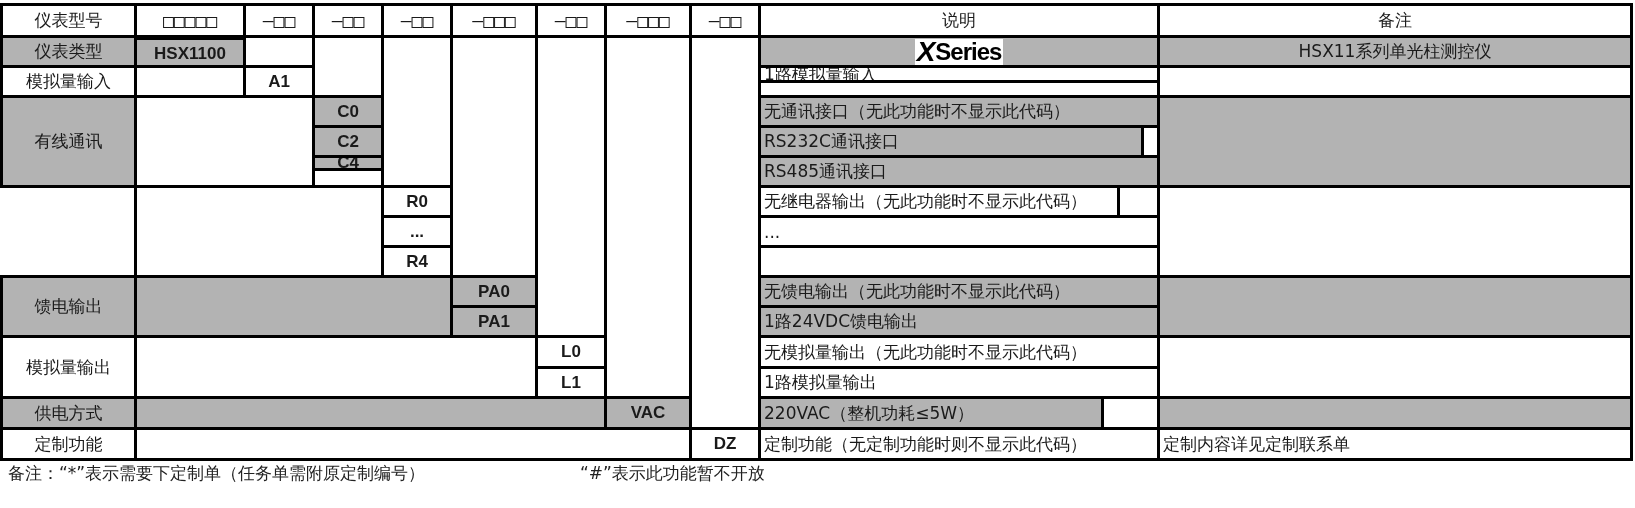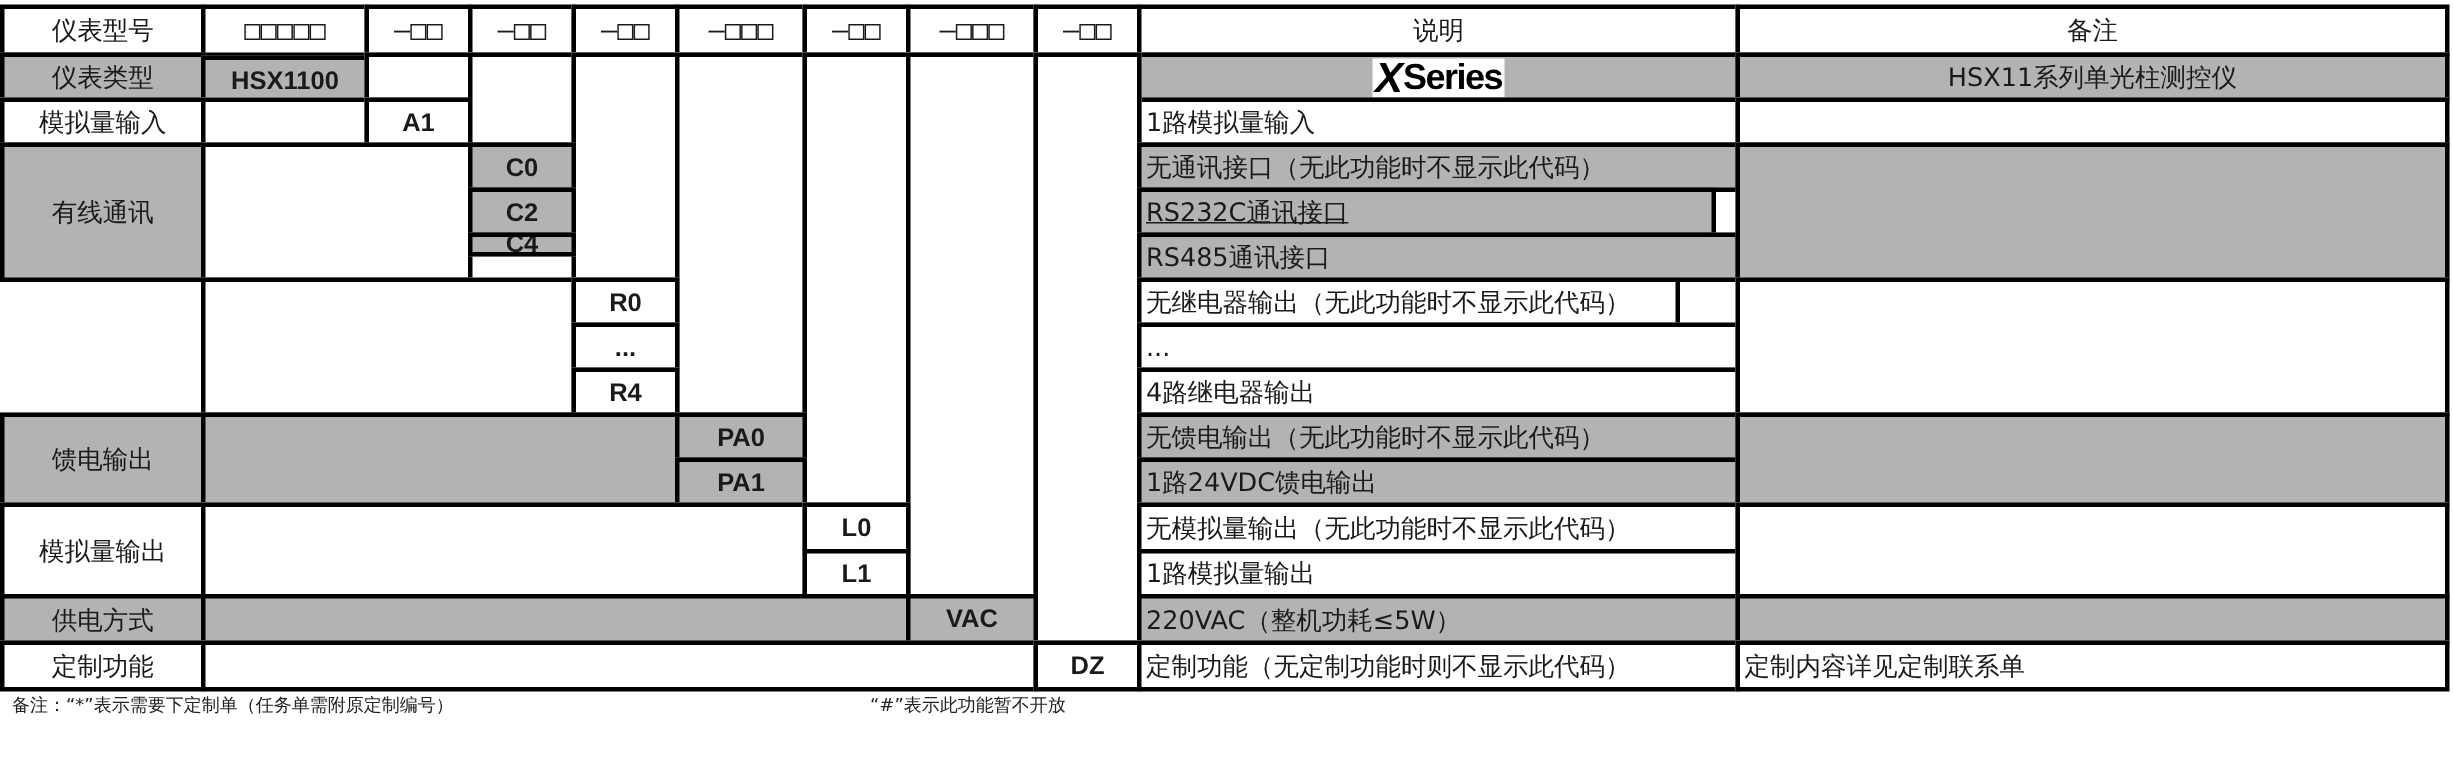--- a/index.html
+++ b/index.html
@@ -9,21 +9,21 @@
   .cell { position:absolute; box-sizing:border-box; border:3px solid #000;
           display:flex; align-items:center; justify-content:center;
           font-size:17px; background:#fff; overflow:hidden; white-space:nowrap; }
   .gray { background:#b3b3b3; }
   .left { justify-content:flex-start; padding-left:3px; }
   .code { font-family:"Liberation Sans", sans-serif; font-weight:bold; font-size:17px; }
   .hdr-code { font-family:"DejaVu Sans Mono", monospace; font-size:18px; letter-spacing:0px; }
   .logo { background:#fff; padding:0 2px; height:26px; display:flex; align-items:center;
           font-family:"Liberation Sans", sans-serif; font-weight:bold; font-size:24px; color:#000; letter-spacing:-1px; }
   .logo .x { font-size:28px; font-style:italic; margin-right:1px; }
-  .footer { position:absolute; top:462px; font-size:12px; color:#222; white-space:nowrap;text-align:right; }
+  .footer { position:absolute; top:462px; font-size:17px; color:#222; white-space:nowrap;text-align:right; }
 </style>
 </head>
 <body>
 
 <div class="grid">
 
   <div class="cell" style="left:0;top:3px;width:137px;height:35px;">仪表型号</div>
   <div class="cell hdr-code" style="left:134px;top:3px;width:112px;height:35px;">□□□□□</div>
   <div class="cell hdr-code" style="left:243px;top:3px;width:72px;height:35px;">—□□</div>
   <div class="cell hdr-code" style="left:312px;top:3px;width:72px;height:35px;">—□□</div>
@@ -42,52 +42,51 @@
     <div class="logo">
       <span class="x">X</span>
       <span>Series</span>
     </div>
   </div>
   <div class="cell gray" style="left:1157px;top:35px;width:476px;height:33px;">HSX11系列单光柱测控仪</div>
 
   <div class="cell" style="left:0;top:65px;width:137px;height:33px;">模拟量输入</div>
   <div class="cell" style="left:134px;top:65px;width:112px;height:33px;"></div>
   <div class="cell code" style="left:243px;top:65px;width:72px;height:33px;">A1</div>
-  <div class="cell left" style="left:758px;top:65px;width:402px;height:33px;">1路模拟量输入</div>
+  <div class="cell left" style="left:758px;top:65px;width:402px;height:18px;">1路模拟量输入</div>
   <div class="cell" style="left:1157px;top:65px;width:476px;height:33px;"></div>
 
   <div class="cell" style="left:312px;top:35px;width:72px;height:63px;"></div>
 
   <div class="cell" style="left:381px;top:35px;width:72px;height:153px;"></div>
 
   <div class="cell" style="left:450px;top:35px;width:88px;height:243px;"></div>
 
   <div class="cell" style="left:535px;top:35px;width:72px;height:303px;"></div>
 
   <div class="cell" style="left:604px;top:35px;width:88px;height:364px;"></div>
 
   <div class="cell" style="left:689px;top:35px;width:72px;height:395px;"></div>
 
   <div class="cell gray" style="left:0;top:95px;width:137px;height:93px;">有线通讯</div>
   <div class="cell" style="left:134px;top:95px;width:181px;height:93px;"></div>
   <div class="cell gray code" style="left:312px;top:95px;width:72px;height:33px;">C0</div>
   <div class="cell gray code" style="left:312px;top:125px;width:72px;height:33px;">C2</div>
   <div class="cell gray code" style="left:312px;top:155px;width:72px;height:16px;">C4</div>
   <div class="cell gray left" style="left:758px;top:95px;width:402px;height:33px;">无通讯接口（无此功能时不显示此代码）</div>
-  <div class="cell gray left" style="left:758px;top:125px;width:386px;height:33px;text-decoration:underline;">RS232C通讯接口</div>
+  <div class="cell gray left" style="left:758px;top:125px;width:386px;height:33px;">RS232C通讯接口</div>
   <div class="cell gray left" style="left:758px;top:155px;width:402px;height:33px;">RS485通讯接口</div>
   <div class="cell gray" style="left:1157px;top:95px;width:476px;height:93px;"></div>
 
   <div class="cell" style="left:134px;top:185px;width:250px;height:93px;"></div>
   <div class="cell code" style="left:381px;top:185px;width:72px;height:33px;">R0</div>
   <div class="cell code" style="left:381px;top:215px;width:72px;height:33px;">...</div>
   <div class="cell code" style="left:381px;top:245px;width:72px;height:33px;">R4</div>
   <div class="cell left" style="left:758px;top:185px;width:362px;height:33px;">无继电器输出（无此功能时不显示此代码）</div>
   <div class="cell left" style="left:758px;top:215px;width:402px;height:33px;">...</div>
-  <div class="cell left" style="left:758px;top:245px;width:402px;height:33px;">4路继电器输出</div>
   <div class="cell" style="left:1157px;top:185px;width:476px;height:93px;"></div>
 
   <div class="cell gray" style="left:0;top:275px;width:137px;height:63px;">馈电输出</div>
   <div class="cell gray" style="left:134px;top:275px;width:319px;height:63px;"></div>
   <div class="cell gray code" style="left:450px;top:275px;width:88px;height:33px;">PA0</div>
   <div class="cell gray code" style="left:450px;top:305px;width:88px;height:33px;">PA1</div>
   <div class="cell gray left" style="left:758px;top:275px;width:402px;height:33px;">无馈电输出（无此功能时不显示此代码）</div>
   <div class="cell gray left" style="left:758px;top:305px;width:402px;height:33px;">1路24VDC馈电输出</div>
   <div class="cell gray" style="left:1157px;top:275px;width:476px;height:63px;"></div>
 
@@ -95,21 +94,21 @@
   <div class="cell" style="left:134px;top:335px;width:404px;height:64px;"></div>
   <div class="cell code" style="left:535px;top:335px;width:72px;height:34px;">L0</div>
   <div class="cell code" style="left:535px;top:366px;width:72px;height:33px;">L1</div>
   <div class="cell left" style="left:758px;top:335px;width:402px;height:34px;">无模拟量输出（无此功能时不显示此代码）</div>
   <div class="cell left" style="left:758px;top:366px;width:402px;height:33px;">1路模拟量输出</div>
   <div class="cell" style="left:1157px;top:335px;width:476px;height:64px;"></div>
 
   <div class="cell gray" style="left:0;top:396px;width:137px;height:34px;">供电方式</div>
   <div class="cell gray" style="left:134px;top:396px;width:473px;height:34px;"></div>
   <div class="cell gray code" style="left:604px;top:396px;width:88px;height:34px;">VAC</div>
-  <div class="cell gray left" style="left:758px;top:396px;width:402px;height:34px;">220VAC（整机功耗≤5W）</div>
+  <div class="cell gray left" style="left:758px;top:396px;width:346px;height:34px;">220VAC（整机功耗≤5W）</div>
   <div class="cell gray" style="left:1157px;top:396px;width:476px;height:34px;"></div>
 
   <div class="cell" style="left:0;top:427px;width:137px;height:34px;">定制功能</div>
   <div class="cell" style="left:134px;top:427px;width:558px;height:34px;"></div>
   <div class="cell code" style="left:689px;top:427px;width:72px;height:34px;">DZ</div>
   <div class="cell left" style="left:758px;top:427px;width:402px;height:34px;">定制功能（无定制功能时则不显示此代码）</div>
   <div class="cell left" style="left:1157px;top:427px;width:476px;height:34px;">定制内容详见定制联系单</div>
 </div>
 
 <div class="footer" style="left:8px;">备注：“*”表示需要下定制单（任务单需附原定制编号）</div>

